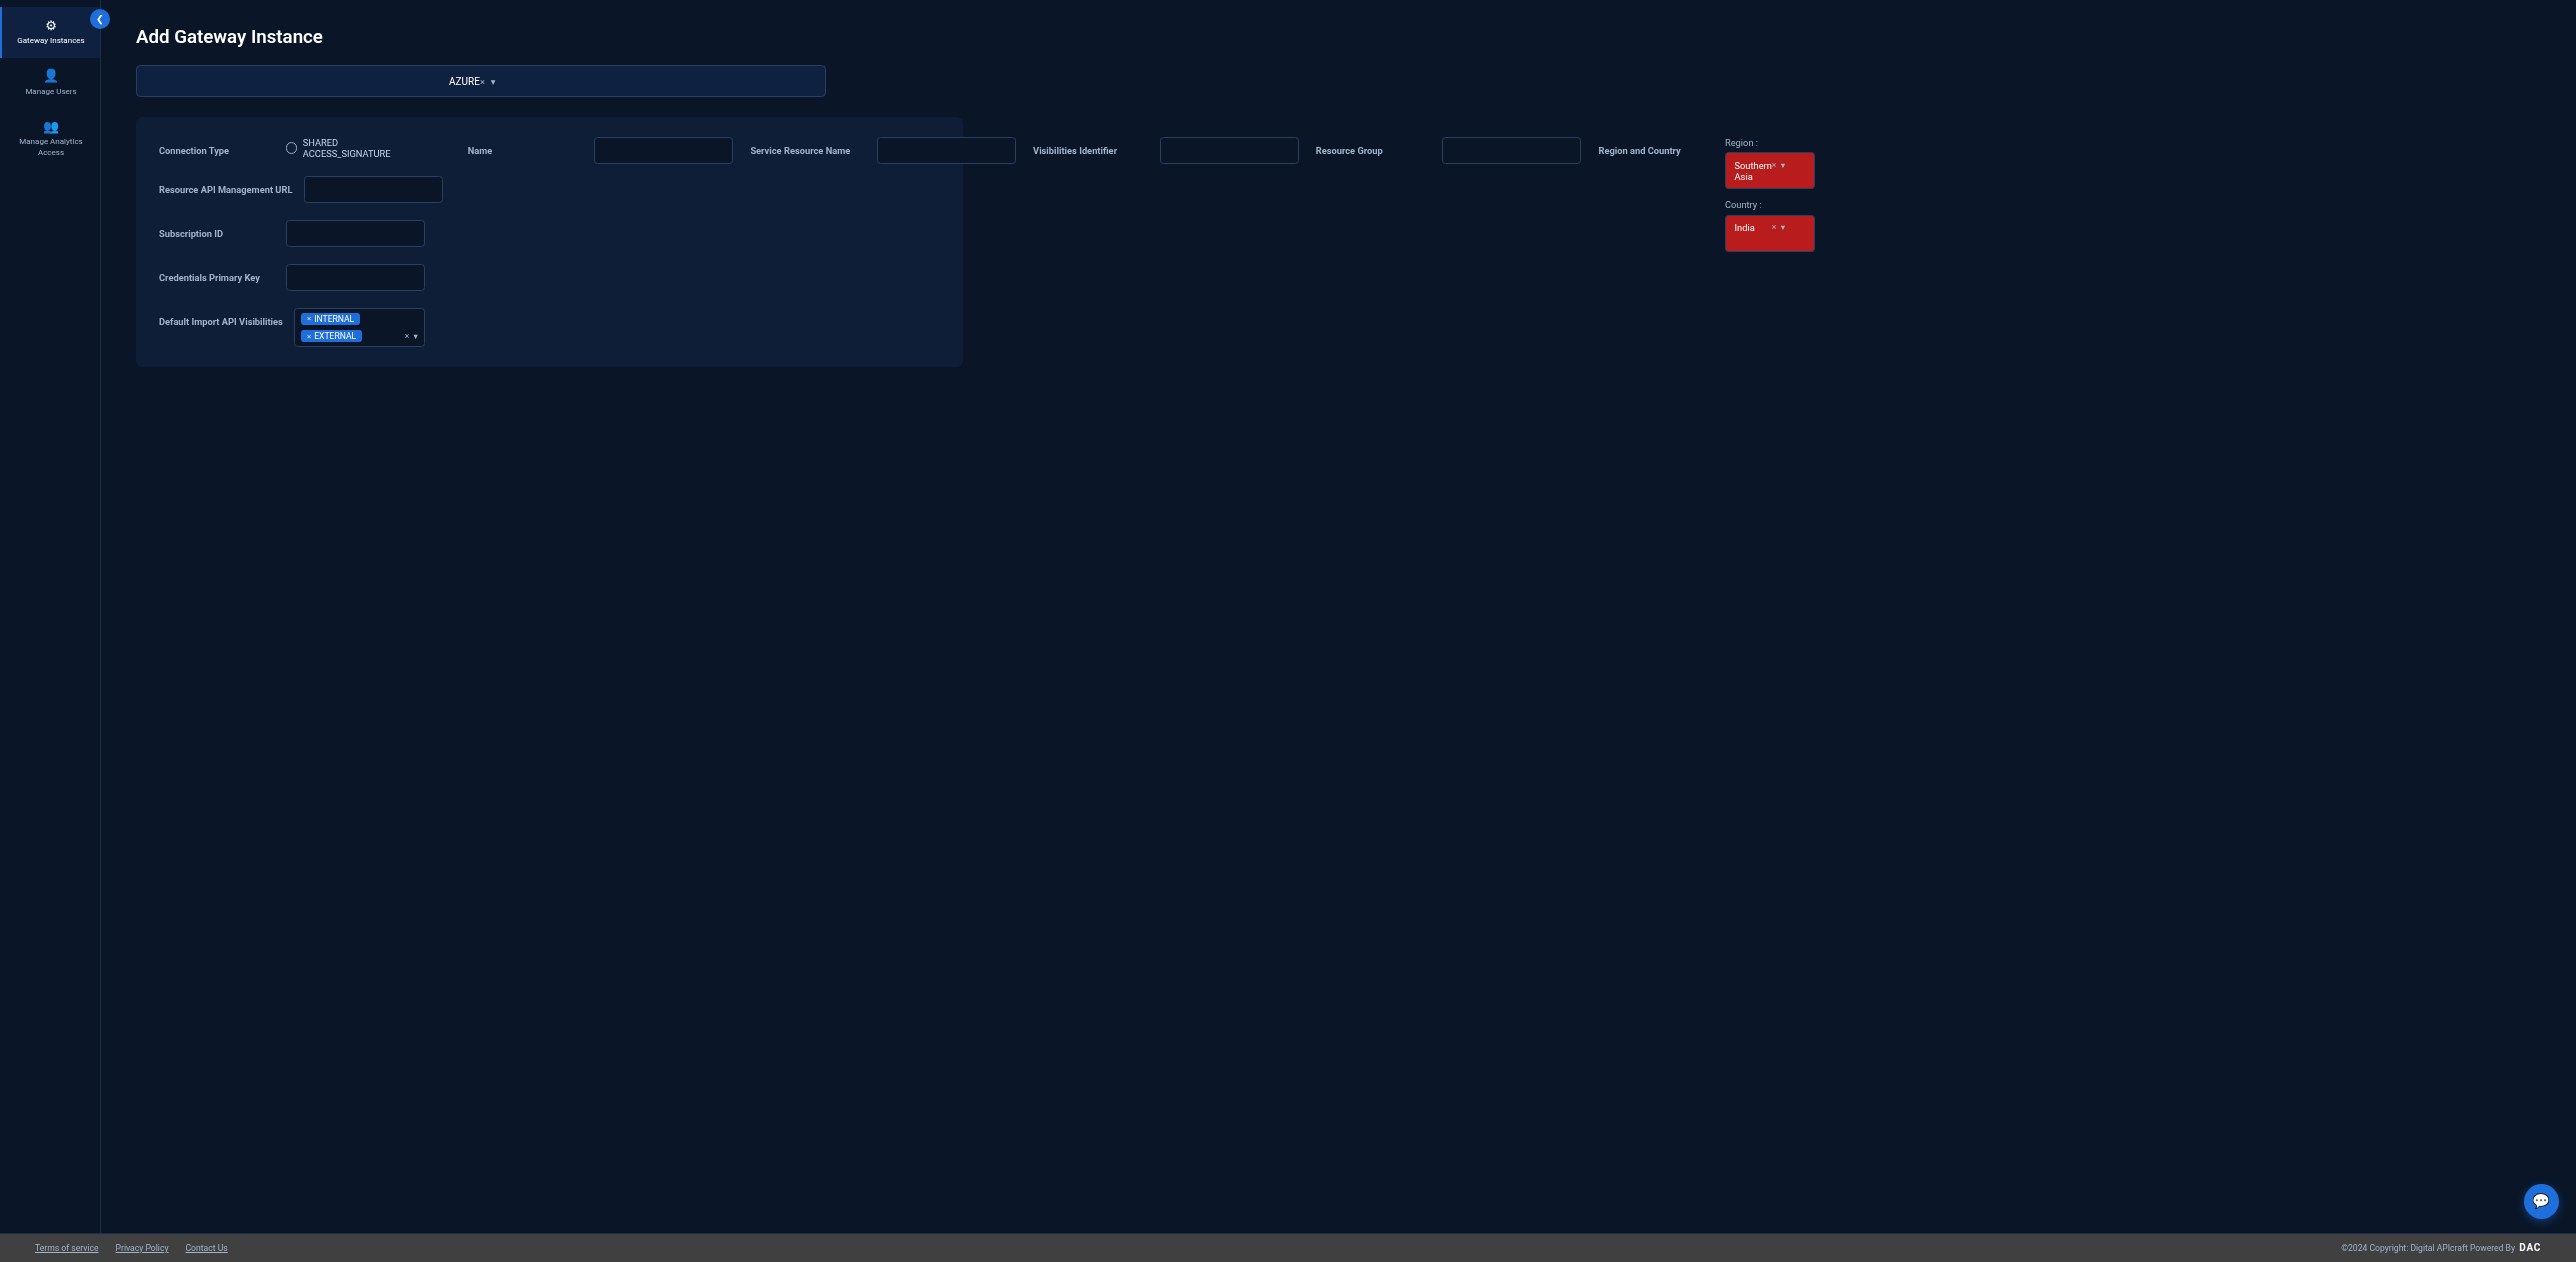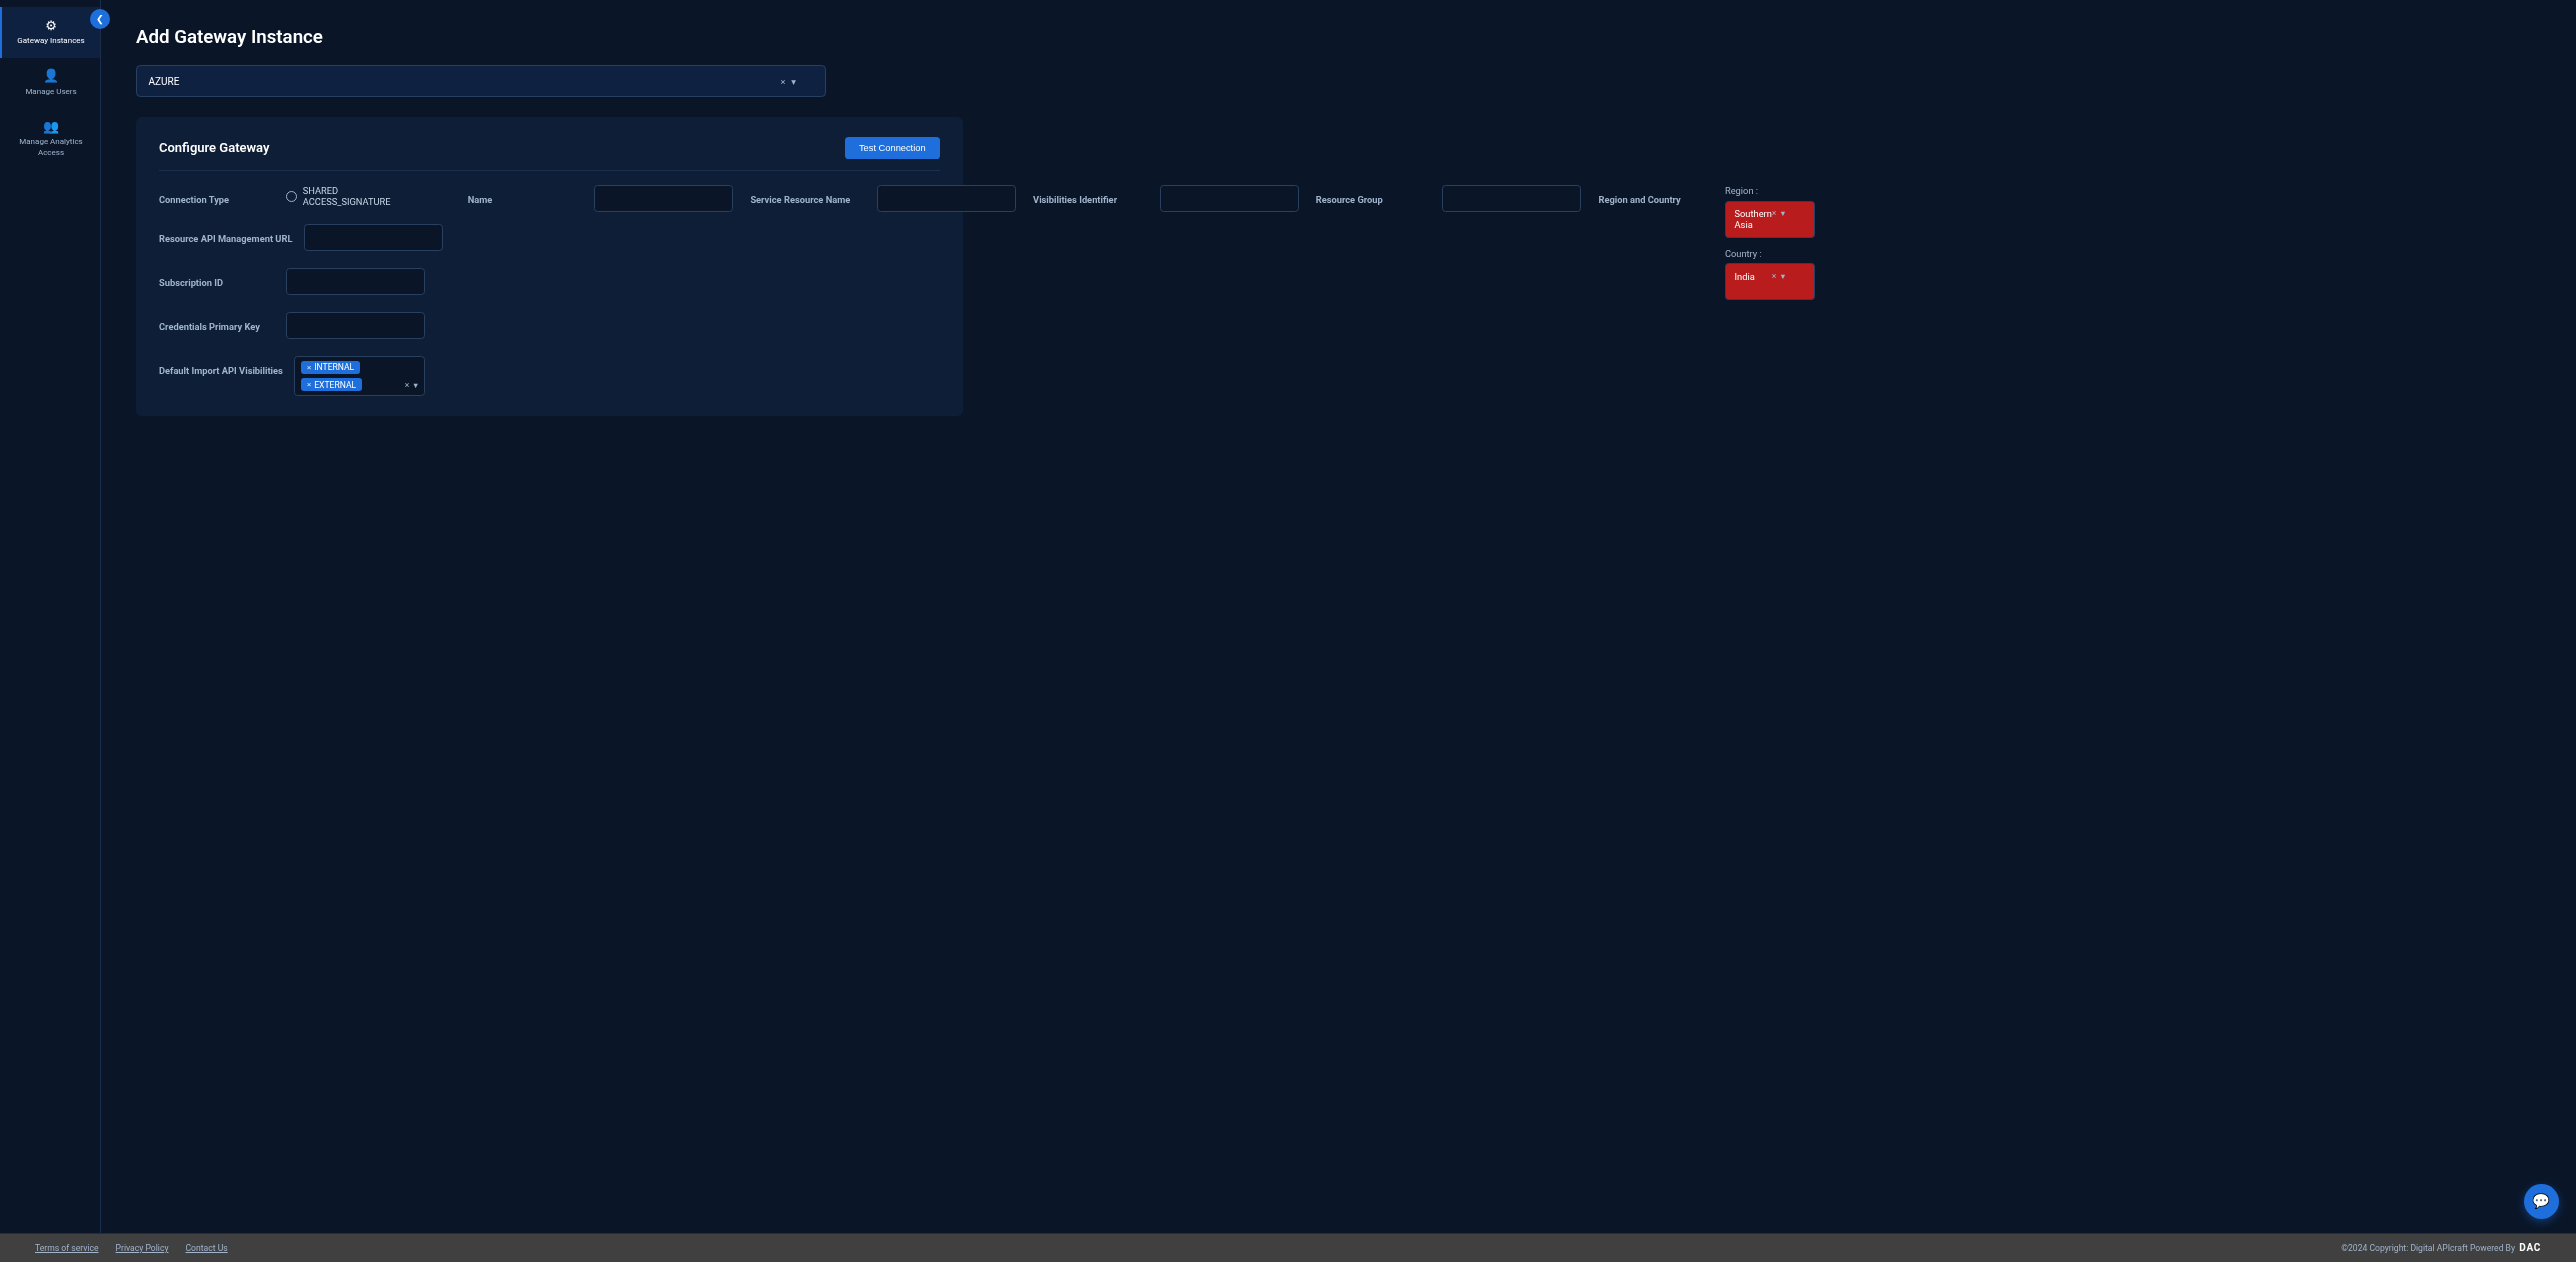--- a/index.html
+++ b/index.html
@@ -106,21 +106,21 @@
       width: 100%;
       background-color: #0f2140;
       border: 0.7px solid #2a4060;
       border-radius: 4.3px;
       padding: 7.2px 29px 7.2px 11.5px;
       color: #ffffff;
       font-size: 10px;
       height: 32px;
       display: flex;
       align-items: center;
-      justify-content: space-between;
+      justify-content: center;
     }
 
     .select-icons {
       display: flex;
       align-items: center;
       gap: 5.8px;
       color: #a0b4cc;
       font-size: 9.3px;
     }
 
@@ -402,24 +402,20 @@
       <div class="select-field-display">
         <span>AZURE</span>
         <div class="select-icons">
           <span>×</span>
           <span>▾</span>
         </div>
       </div>
     </div>
 
     <div class="config-panel">
-      <div class="config-header">
-        <span class="config-title">Configure Gateway</span>
-        <button class="test-connection-btn">Test Connection</button>
-      </div>
 
       <div class="form-grid">
 
         <div>
 
           <div class="form-row" style="margin-bottom:17px;">
             <span class="form-label">Connection Type</span>
             <div class="connection-type-row">
               <div class="radio-option">
                 <div class="radio-circle"></div>

